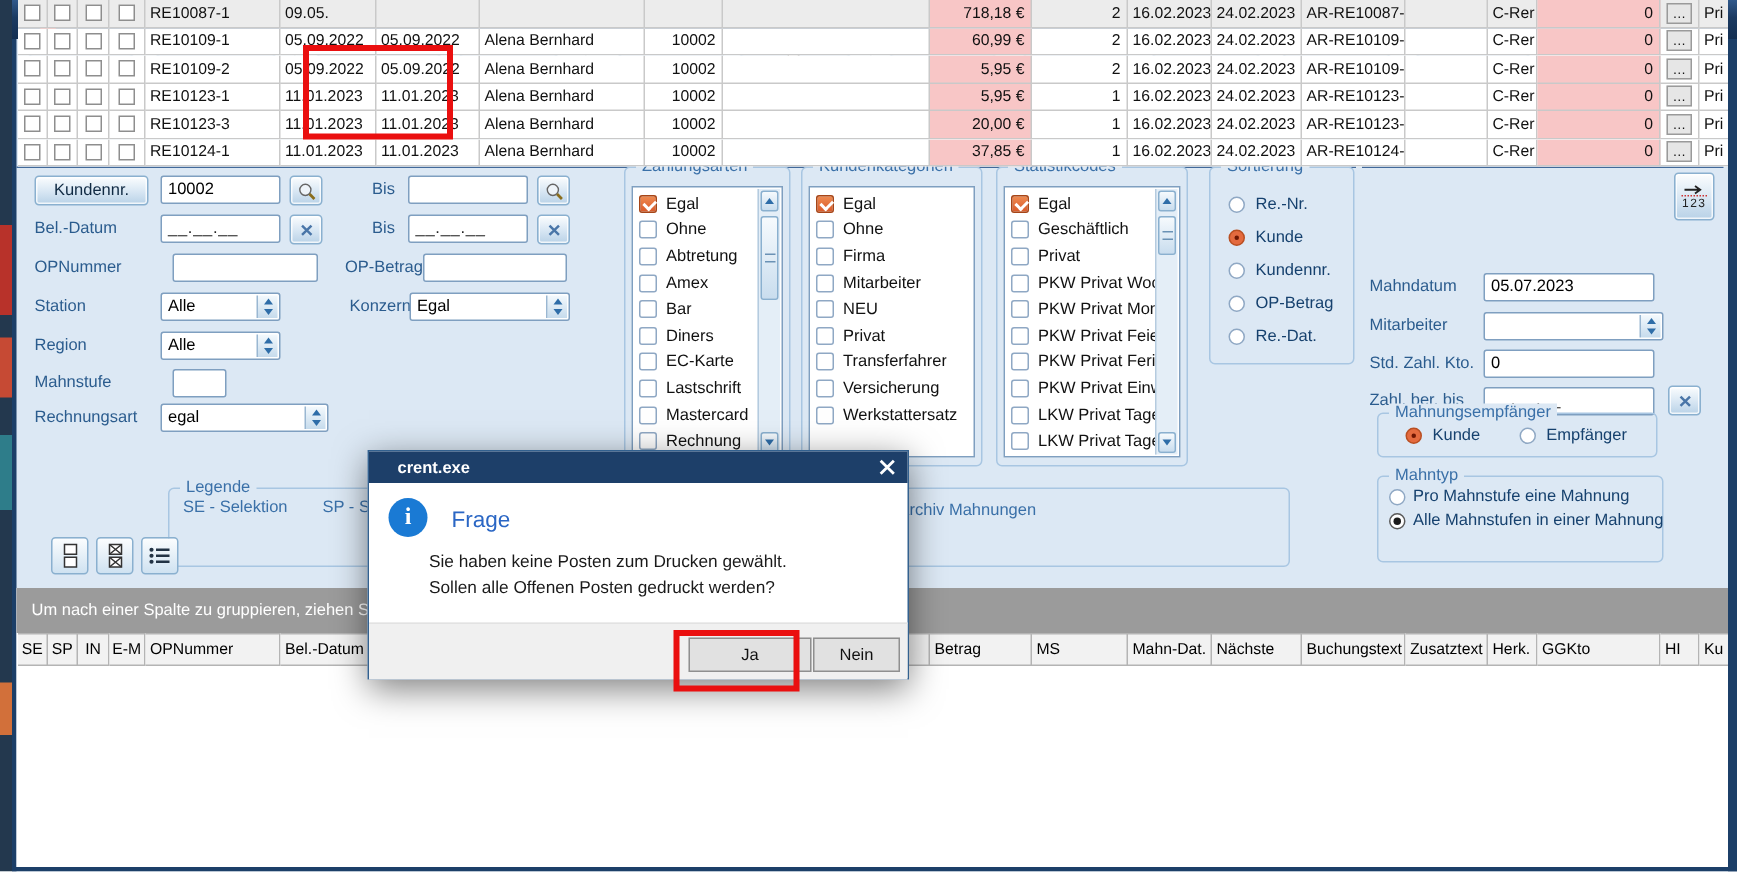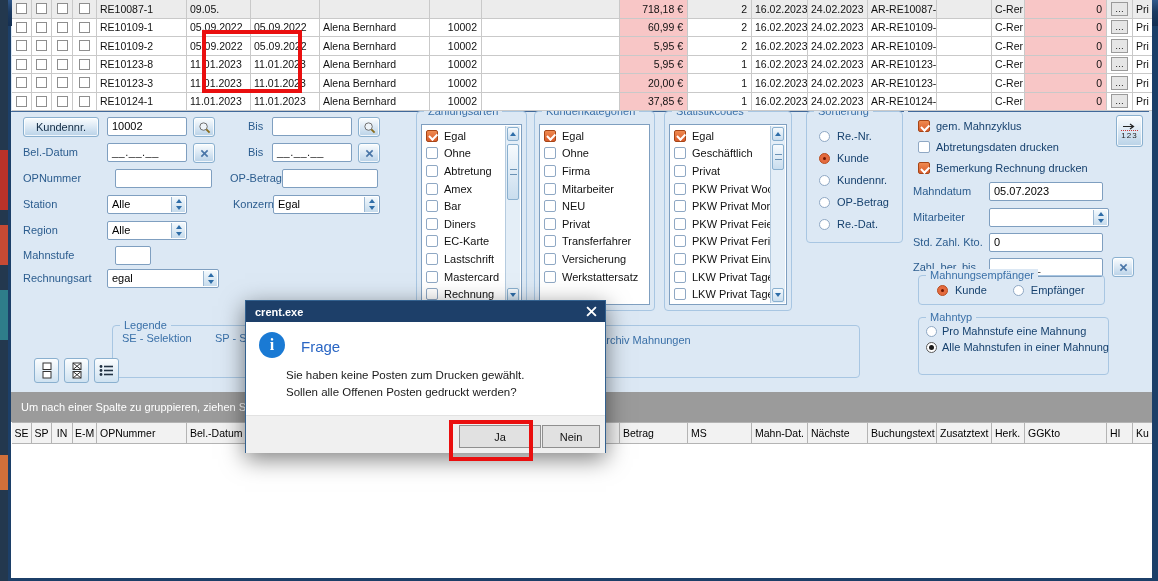--- a/index.html
+++ b/index.html
@@ -105,21 +105,21 @@
     font-size:9px; line-height:10px; display:flex; align-items:center; justify-content:center; cursor:pointer; }
   .c-se{width:20px}.c-sp{width:20px}.c-in{width:21px}.c-em{width:24px}.c-op{width:90px}.c-beld{width:64px}
   .c-d2{width:69px}.c-name{width:110px}.c-kdnr{width:52px}.c-gap{width:138px}.c-betrag{width:68px}
   .c-ms{width:64px}.c-md{width:56px}.c-na{width:60px}.c-bu{width:69px}.c-zu{width:55px}.c-herk{width:33px}
   .c-ggkto{width:82px}.c-hi{width:26px}.c-ku{width:25px}
 
   
   .dialog { position:absolute; left:245px; top:300px; width:361px; height:153px; background:#fff;
     border:1px solid #33618f; box-shadow:0 6px 22px rgba(0,0,0,.5); z-index:50; }
   .dlg-title { position:absolute; left:0; top:0; right:0; height:21px; background:#1d3f69; color:#fff;
-    font-weight:bold; display:flex; align-items:center; padding-left:9px; }
+    font-weight:bold; display:flex; align-items:center; padding-left:19px; }
   .dlg-close { position:absolute; right:6px; top:3px; width:16px; height:15px; display:flex; align-items:center; justify-content:center; cursor:pointer; }
   .dlg-info { position:absolute; left:13px; top:31px; width:26px; height:26px; border-radius:50%; background:#1a7ad4;
     color:#fff; font-weight:bold; font-size:16px; display:flex; align-items:center; justify-content:center;
     font-family:"Liberation Serif", serif; }
   .dlg-head { position:absolute; left:55px; top:37px; font-size:15px; color:#2a66c4; }
   .dlg-msg1 { position:absolute; left:40px; top:68px; font-size:11.5px; color:#1a1a1a; }
   .dlg-msg2 { position:absolute; left:40px; top:85px; font-size:11.5px; color:#1a1a1a; }
   .dlg-footer { position:absolute; left:0; right:0; top:114px; height:38px; background:#f0f0f0; border-top:1px solid #e2e2e2; }
   .dlg-btn { position:absolute; top:124px; height:23px; background:#e1e1e1; border:1px solid #8f8f8f;
     display:flex; align-items:center; justify-content:center; font-size:11px; cursor:pointer; }
@@ -551,37 +551,20 @@
           <span>OP-Betrag</span>
         </label>
 
         <label class="ri">
           <span class="rad"></span>
           <span>Re.-Dat.</span>
         </label>
       </div>
   </div>
 
-  <div style="position:absolute;left:918px;top:119px;display:flex;flex-direction:column;gap:7px;">
-
-      <label class="flagrow" style="height:14px;">
-        <span class="cb on"></span>
-        <span>gem. Mahnzyklus</span>
-      </label>
-
-      <label class="flagrow" style="height:14px;">
-        <span class="cb"></span>
-        <span>Abtretungsdaten drucken</span>
-      </label>
-
-      <label class="flagrow" style="height:14px;">
-        <span class="cb on"></span>
-        <span>Bemerkung Rechnung drucken</span>
-      </label>
-    </div>
   <div class="sbtn" style="left:1116px;top:115px;width:27px;height:32px;">
     <span class="i123">
       <svg width="14" height="7" viewBox="0 0 14 7">
           <path d="M1 3.5 H11 M8 1 L11.5 3.5 L8 6" fill="none" stroke="#222" stroke-width="1.2"></path>
         </svg>
       <span class="nums">123</span>
     </span>
   </div>
 
   <div class="flabel" style="left:913px;top:185px;">Mahndatum</div>
@@ -812,21 +795,21 @@
         </span>
         <span class="td c-sp cbc">
           <span class="rowcb"></span>
         </span>
         <span class="td c-in cbc">
           <span class="rowcb"></span>
         </span>
         <span class="td c-em cbc">
           <span class="rowcb"></span>
         </span>
-        <span class="td c-op">RE10123-8</span>
+        <span class="td c-op">RE10123-1</span>
         <span class="td c-beld">11.01.2023</span>
         <span class="td c-d2">11.01.2023</span>
         <span class="td c-name">Alena Bernhard</span>
         <span class="td c-kdnr num">10002</span>
         <span class="td c-gap"></span>
         <span class="td c-betrag num pink">5,95 €</span>
         <span class="td c-ms num">1</span>
         <span class="td c-md">16.02.2023</span>
         <span class="td c-na">24.02.2023</span>
         <span class="td c-bu">AR-RE10123-</span>

